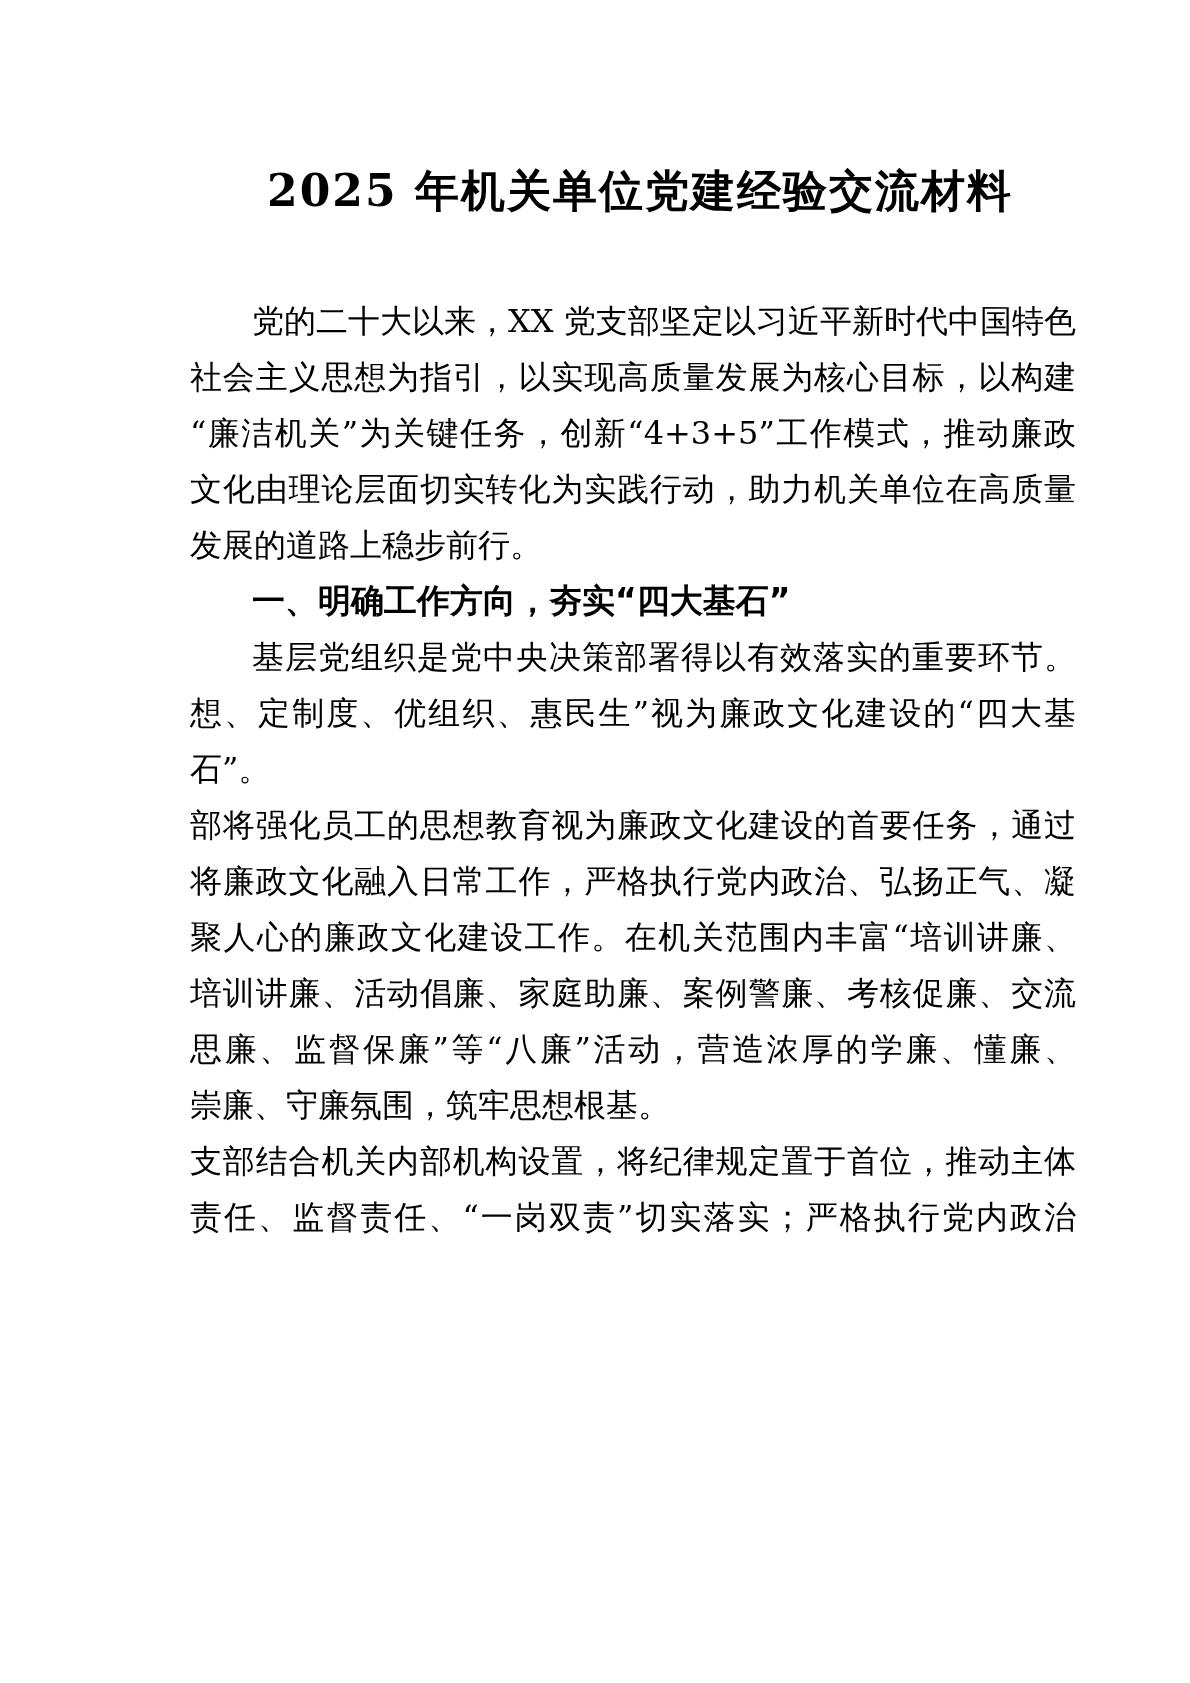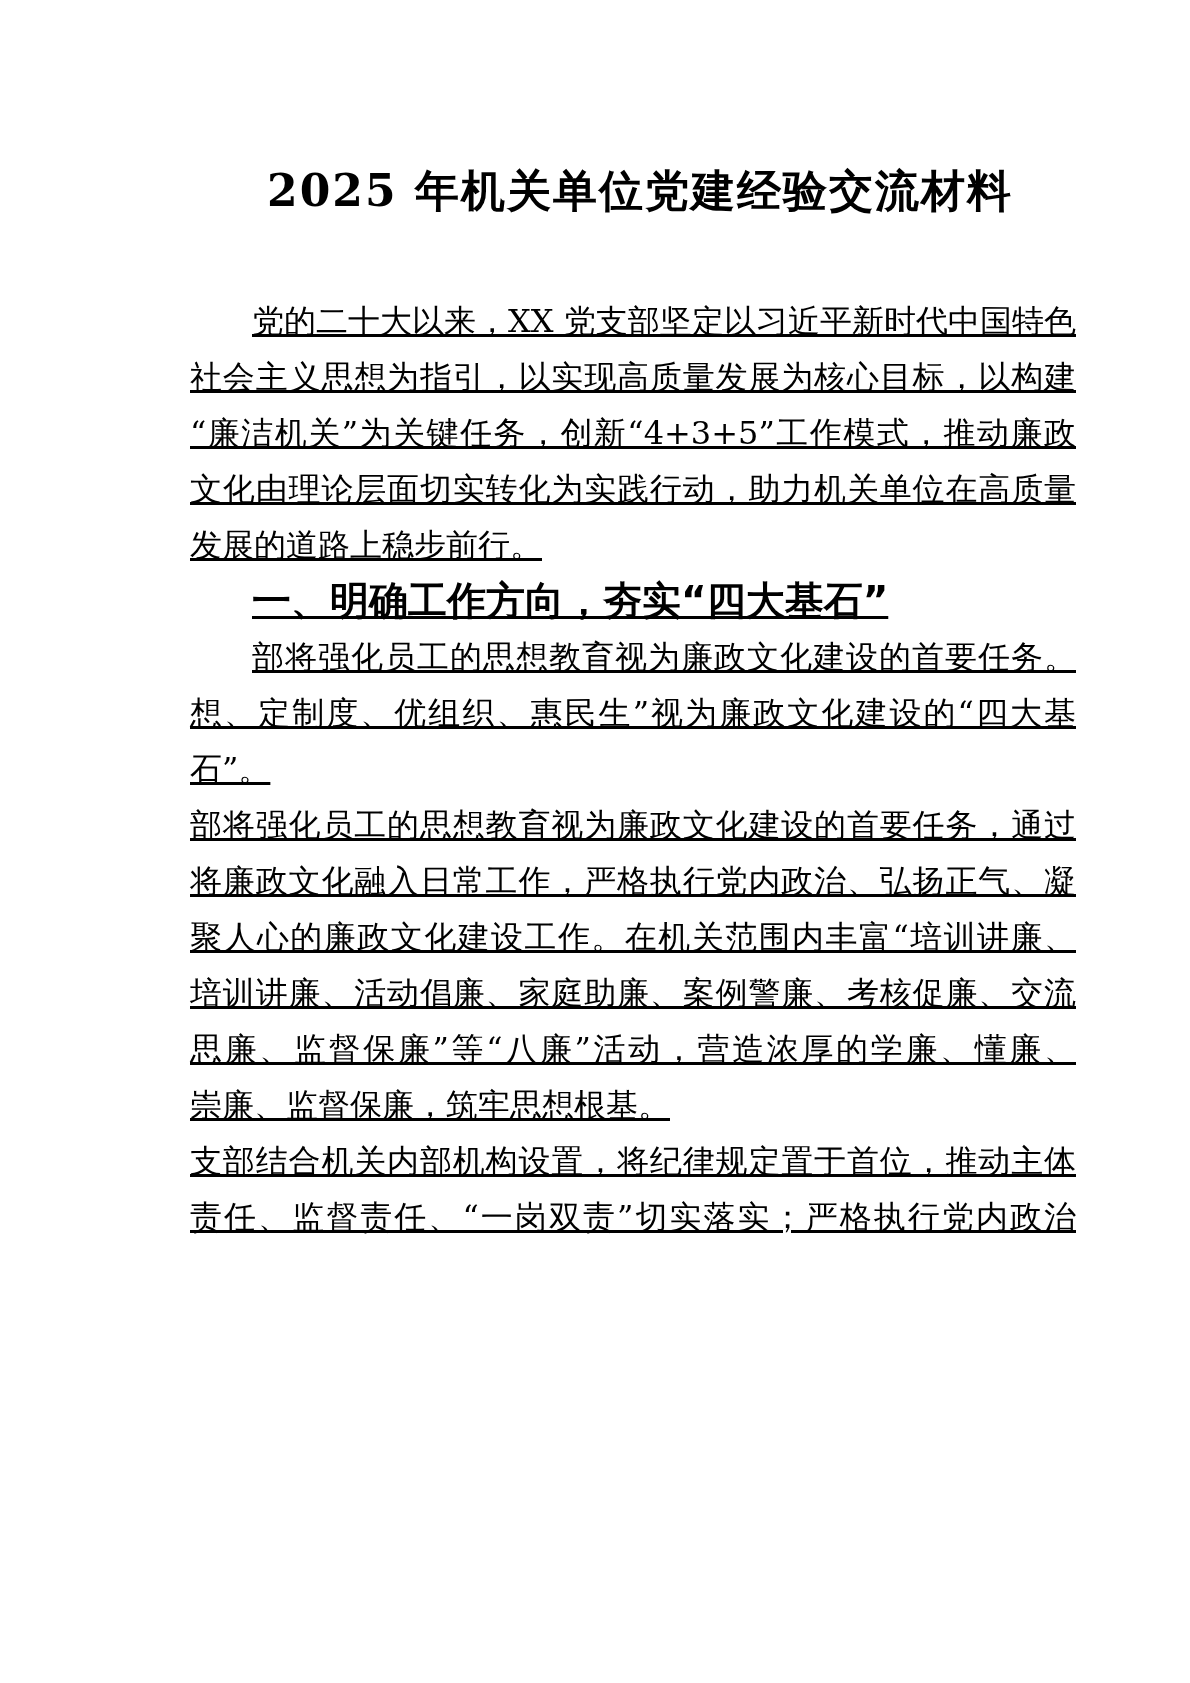--- a/index.html
+++ b/index.html
@@ -29,61 +29,60 @@
     letter-spacing: 2px;
     white-space: nowrap;
   }
   .doc-body {
     position: absolute;
     top: 293px;
     left: 145px;
     width: 886px;
     font-family: "DejaVu Serif", serif;
     font-size: 32px;
-    text-decoration: underline;
   }
   .line {
     height: 56px;
     line-height: 56px;
     white-space: nowrap;
   }
   .just {
     white-space: normal;
     text-align: justify;
     text-align-last: justify;
   }
   .indent {
     text-indent: 62px;
   }
   .heading {
     font-family: "DejaVu Sans", sans-serif;
     font-weight: bold;
-    font-size: 39px;
+    font-size: 33px;
   }
 </style>
 </head>
 <body>
 
 <div class="page">
 
   <div class="doc-title">2025 年机关单位党建经验交流材料</div>
 
   <div class="doc-body">
     <div class="line indent just">党的二十大以来，XX 党支部坚定以习近平新时代中国特色</div>
     <div class="line just">社会主义思想为指引，以实现高质量发展为核心目标，以构建</div>
     <div class="line just">“廉洁机关”为关键任务，创新“4+3+5”工作模式，推动廉政</div>
     <div class="line just">文化由理论层面切实转化为实践行动，助力机关单位在高质量</div>
     <div class="line">发展的道路上稳步前行。</div>
     <div class="line indent heading">一、明确工作方向，夯实“四大基石”</div>
-    <div class="line indent just">部将强化员工的思想教育视为廉政文化建设的首要任务。</div>
+    <div class="line indent just">基层党组织是党中央决策部署得以有效落实的重要环节。</div>
     <div class="line just">想、定制度、优组织、惠民生”视为廉政文化建设的“四大基</div>
     <div class="line">石”。</div>
     <div class="line just">部将强化员工的思想教育视为廉政文化建设的首要任务，通过</div>
     <div class="line just">将廉政文化融入日常工作，严格执行党内政治、弘扬正气、凝</div>
     <div class="line just">聚人心的廉政文化建设工作。在机关范围内丰富“培训讲廉、</div>
     <div class="line just">培训讲廉、活动倡廉、家庭助廉、案例警廉、考核促廉、交流</div>
     <div class="line just">思廉、监督保廉”等“八廉”活动，营造浓厚的学廉、懂廉、</div>
-    <div class="line">崇廉、监督保廉，筑牢思想根基。</div>
+    <div class="line">崇廉、守廉氛围，筑牢思想根基。</div>
     <div class="line just">支部结合机关内部机构设置，将纪律规定置于首位，推动主体</div>
     <div class="line just">责任、监督责任、“一岗双责”切实落实；严格执行党内政治</div>
   </div>
 
 </div>
 
 </body></html>

